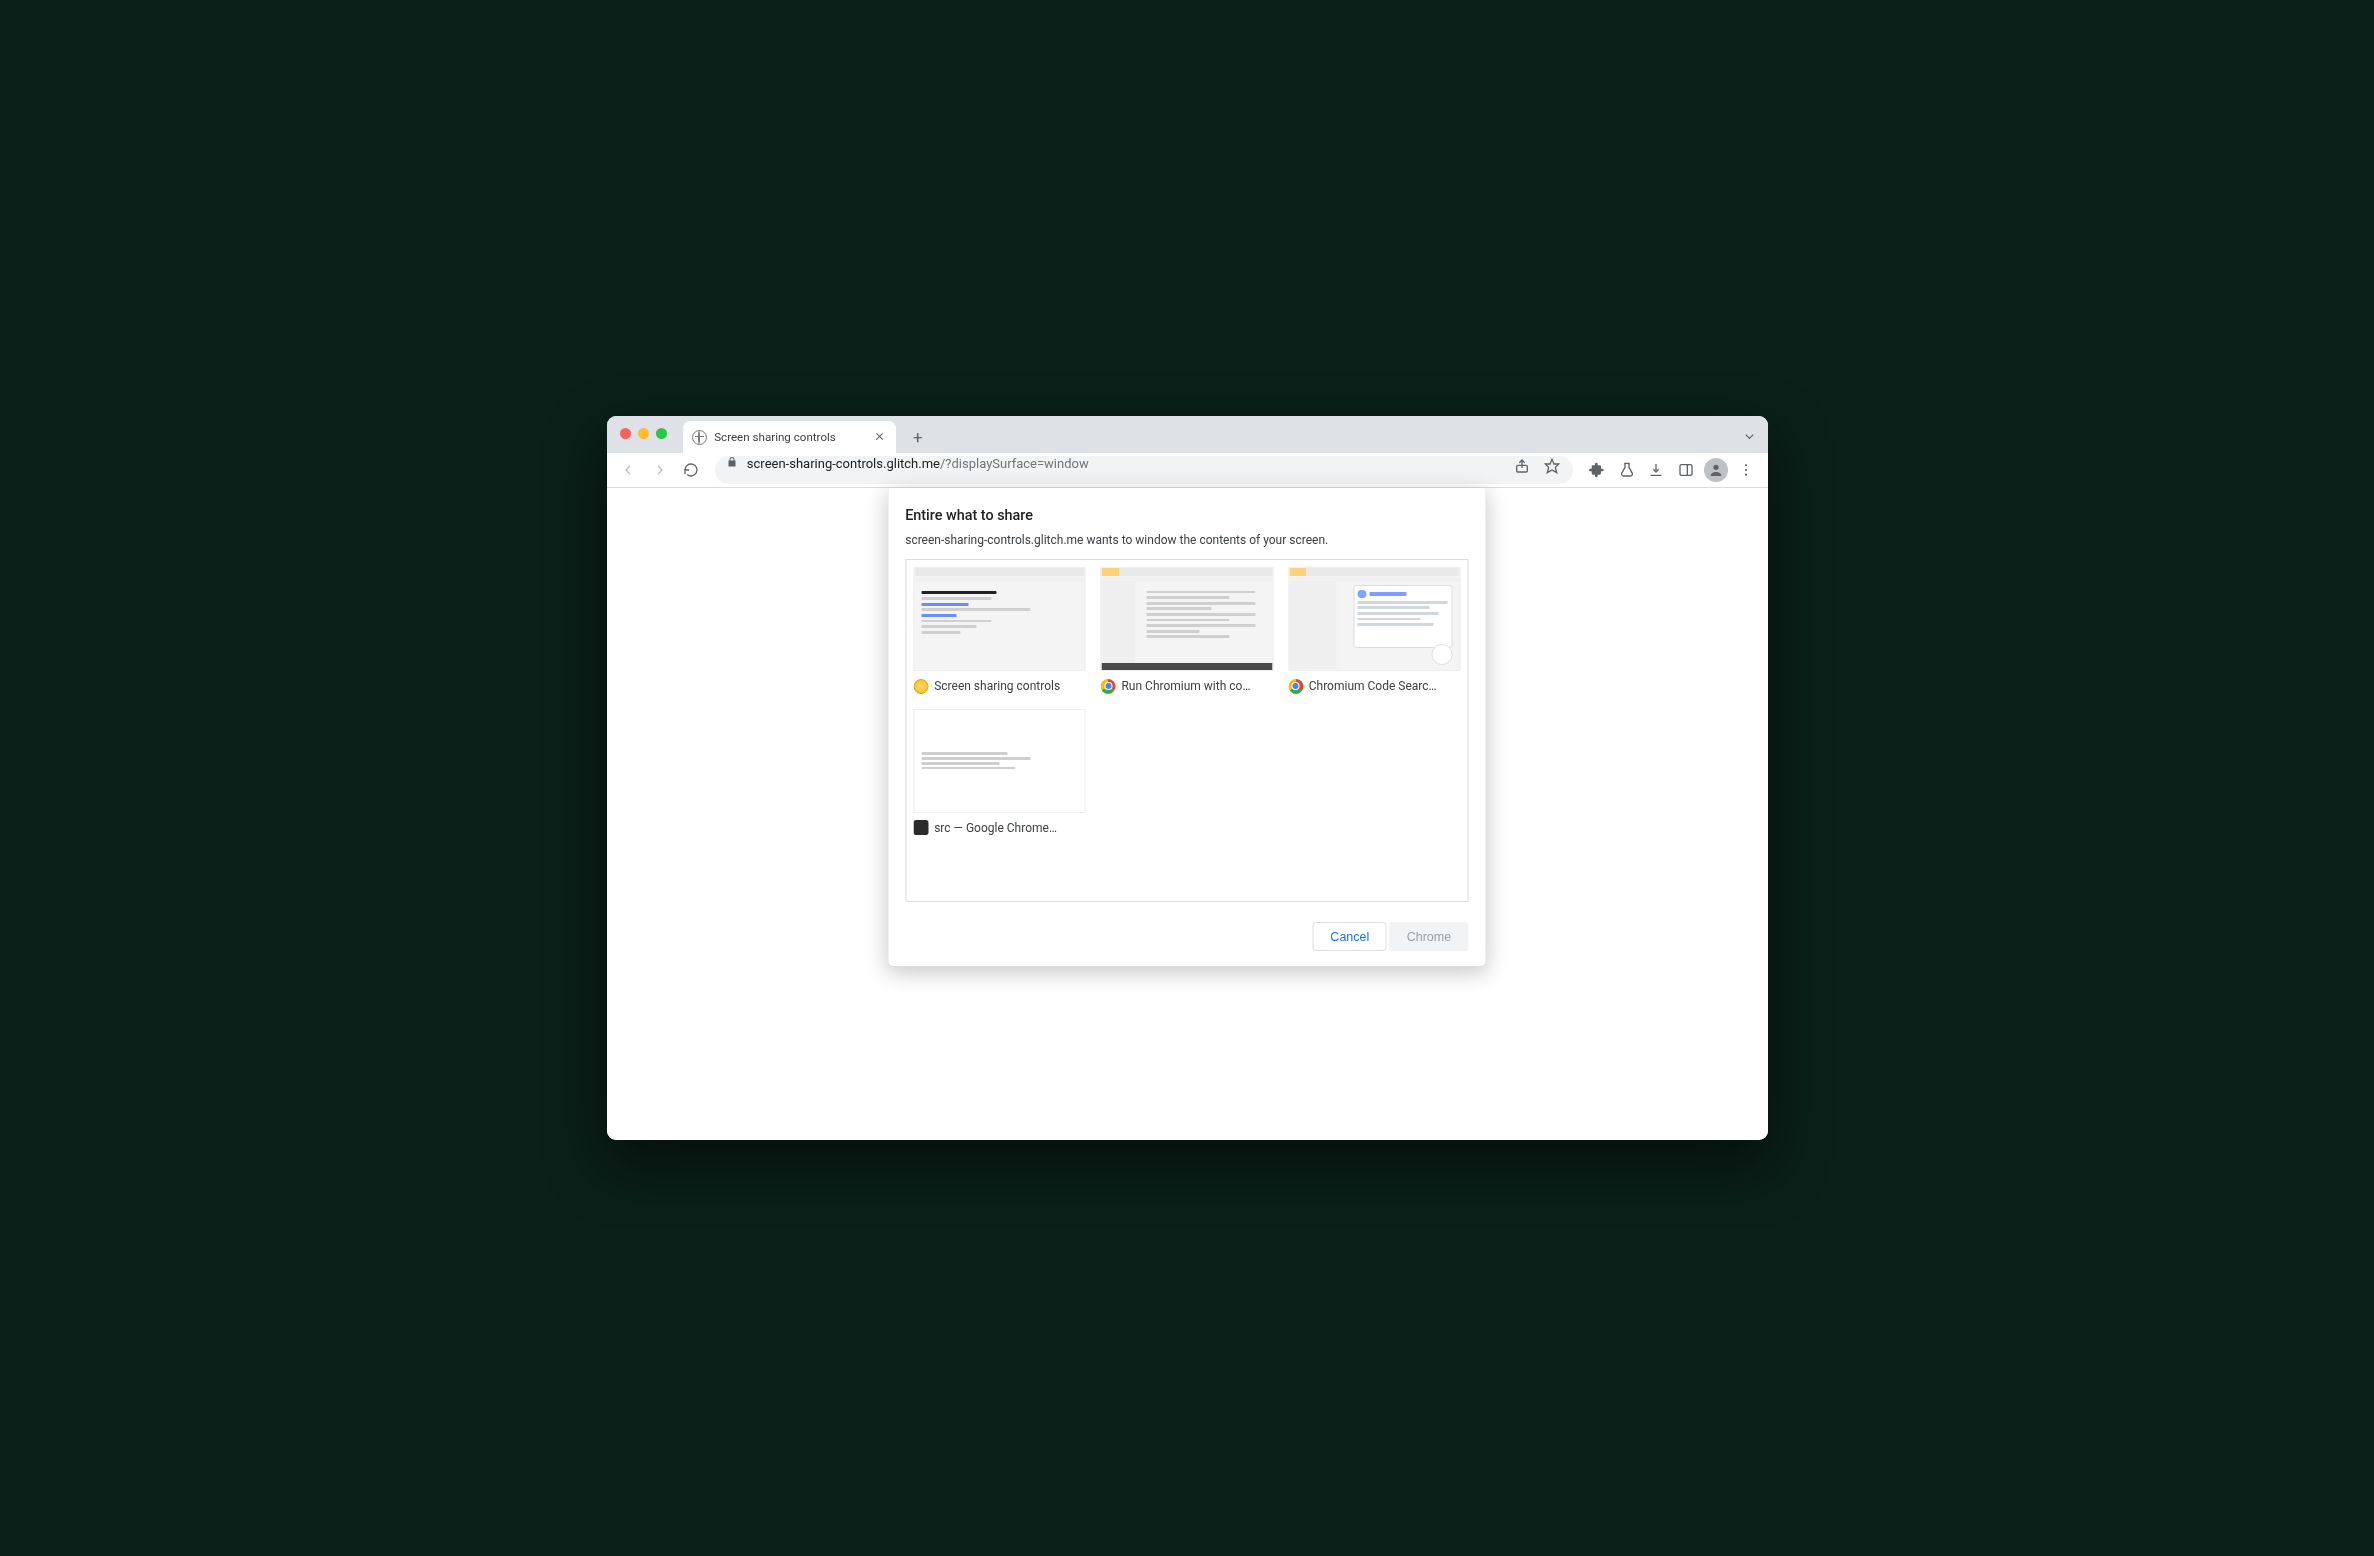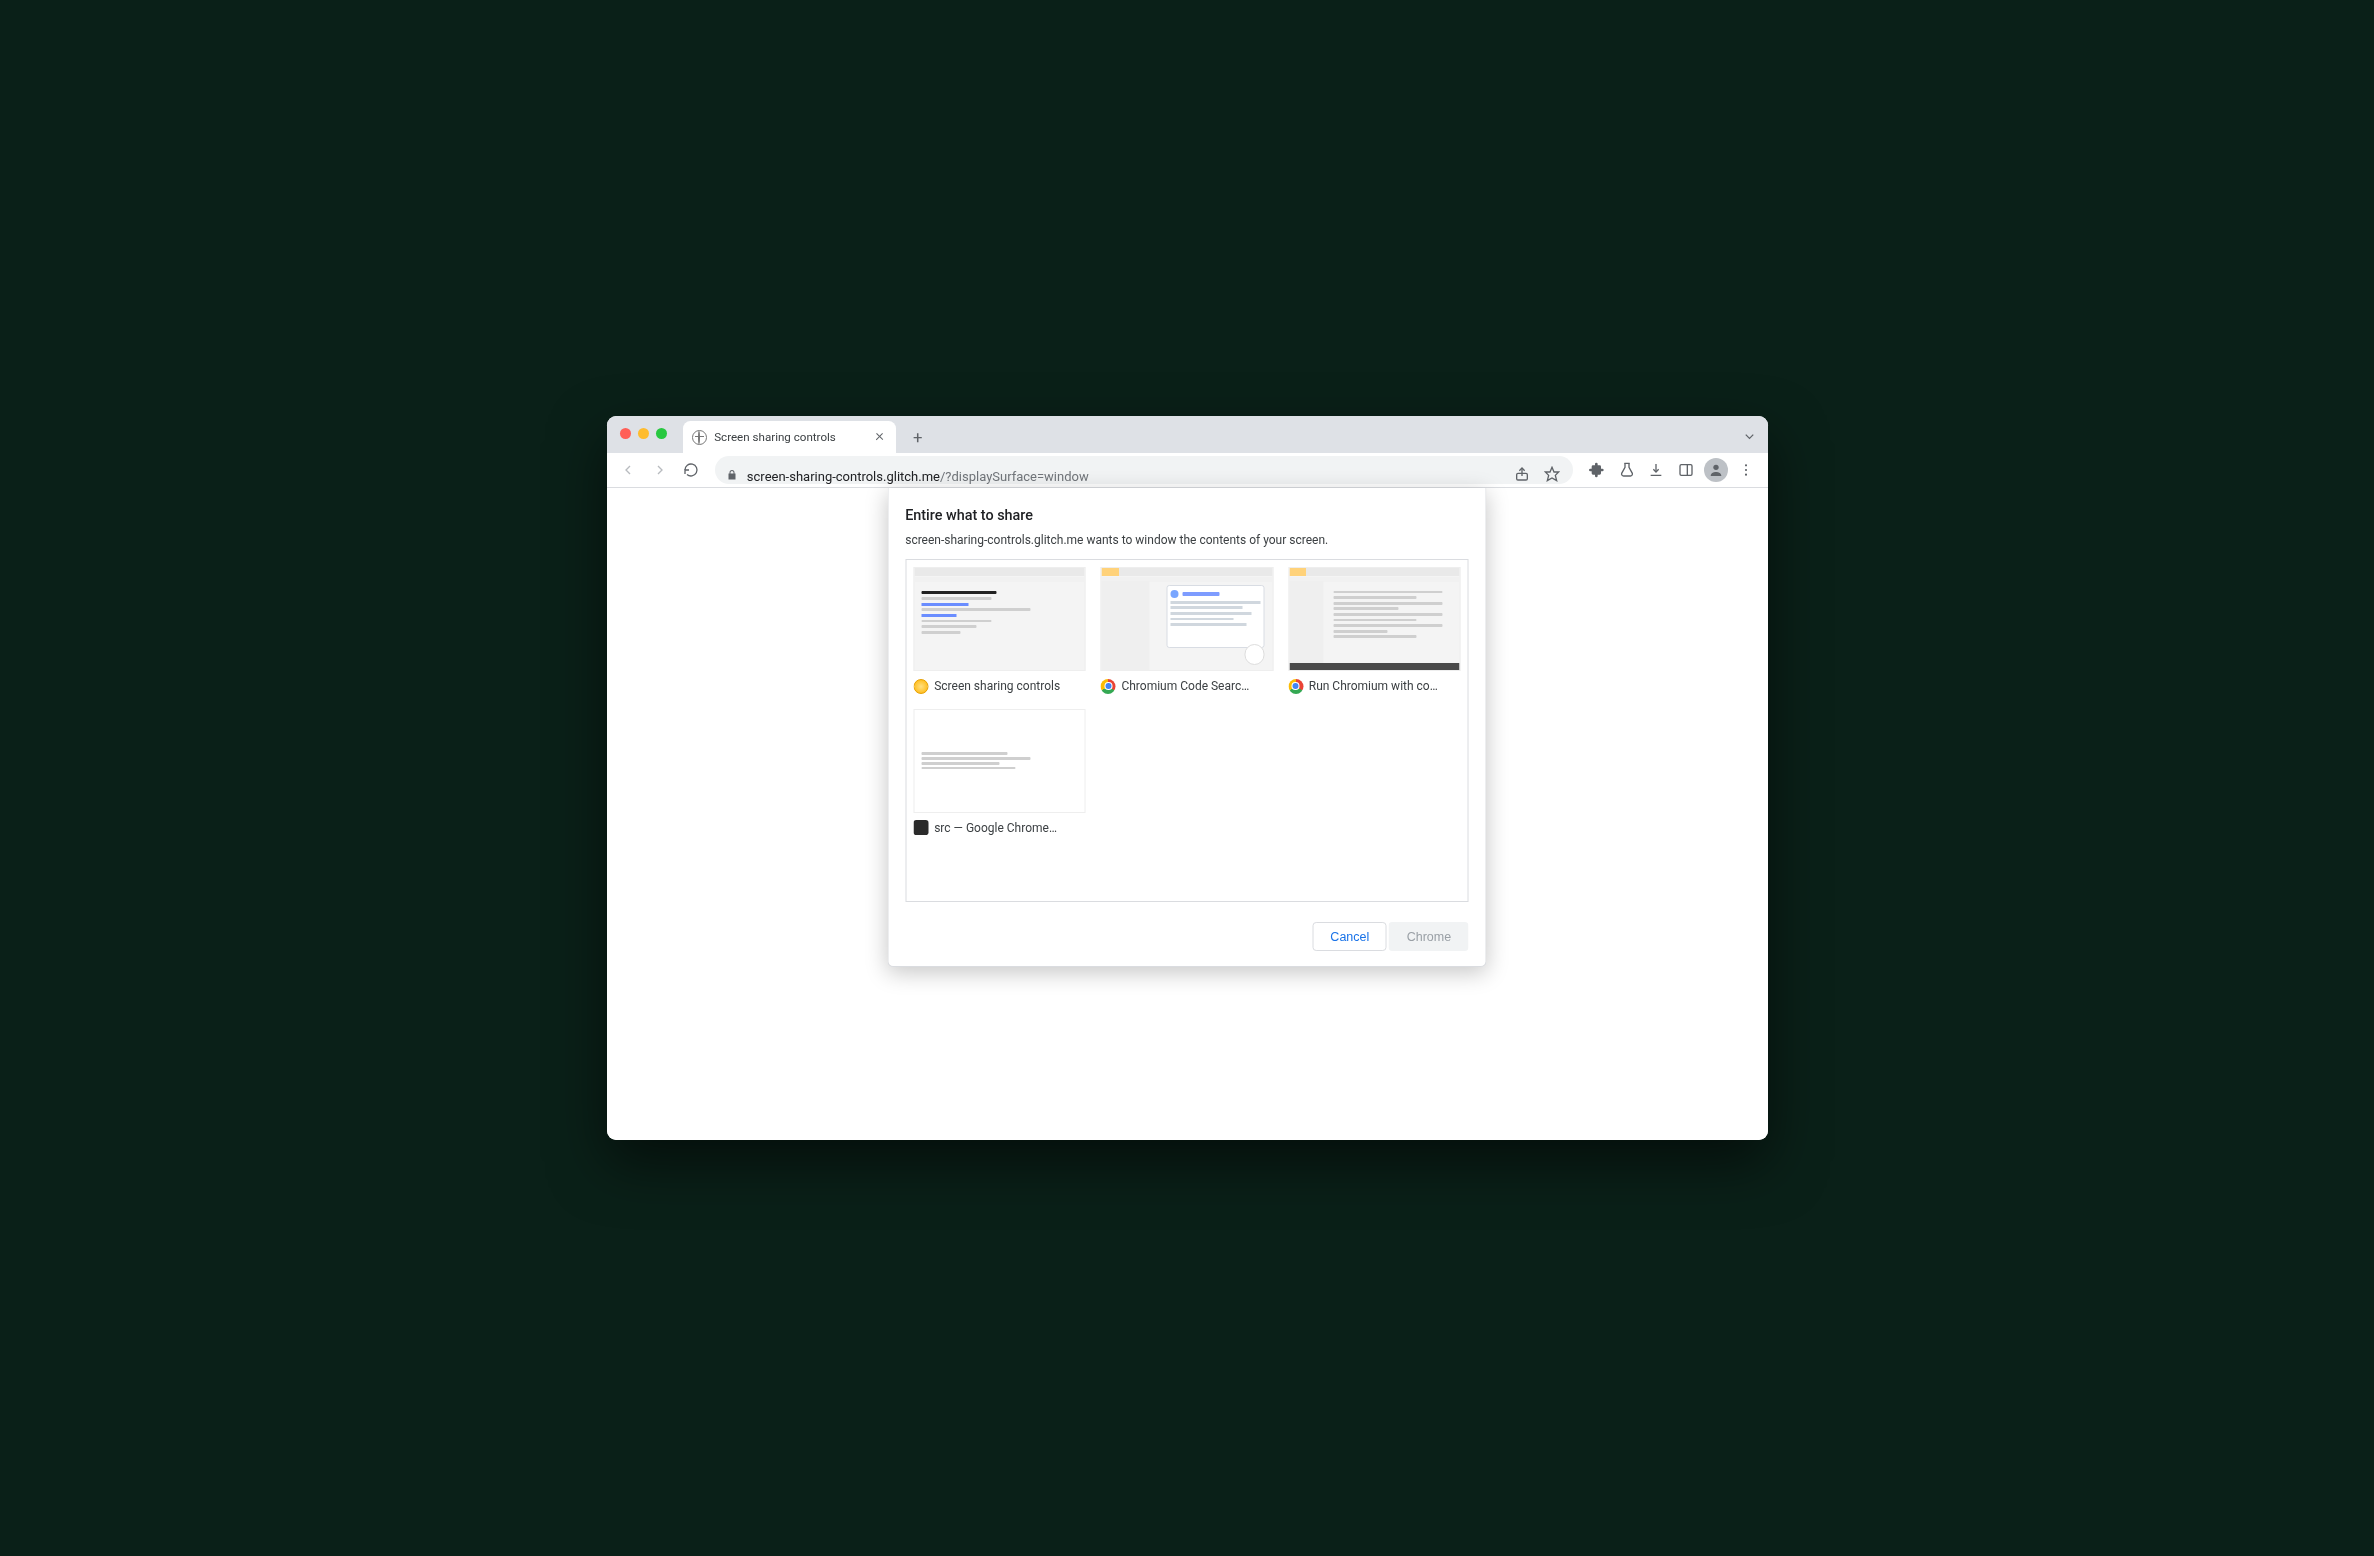--- a/index.html
+++ b/index.html
@@ -112,21 +112,21 @@
   }
   .icon-btn svg { width: 16px; height: 16px; }
   .icon-btn.disabled { color: #b8bbbf; }
 
   .omnibox {
     flex: 1;
     height: 28px;
     background: #f1f3f4;
     border-radius: 14px;
     display: flex;
-    align-items: flex-end;
+    align-items: flex-start;
     padding: 0 11px;
     margin: 0 5.6px;
     font-size: 13px;
     color: #202124;
     gap: 9.3px;
   }
   .omnibox .lock {
     color: #5f6368;
   }
   .omnibox .url-host { color: #202124; }
@@ -416,20 +416,44 @@
             <div class="thumb-label">
               <span class="app-ico ico-canary"></span>
               <span>Screen sharing controls</span>
             </div>
           </div>
 
           <div class="thumb-item">
             <div class="thumb-prev">
               <div class="pv-header multi"></div>
                 <div class="pv-bar"></div>
+              <div class="pv-gray-l" style="top:13px;width:20%"></div>
+              <div class="pv-body" style="margin-left:22%">
+                <div class="pv-line long"></div>
+                  <div class="pv-line mid"></div>
+                <div class="pv-line long"></div>
+                  <div class="pv-line" style="width:55%"></div>
+                <div class="pv-line long"></div>
+                  <div class="pv-line mid"></div>
+                <div class="pv-line long"></div>
+                  <div class="pv-line short"></div>
+                <div class="pv-line mid"></div>
+              </div>
+              <div class="pv-darkbar"></div>
+            </div>
+            <div class="thumb-label">
+              <span class="app-ico ico-chrome"></span>
+              <span>Run Chromium with co…</span>
+            </div>
+          </div>
+
+          <div class="thumb-item">
+            <div class="thumb-prev">
+              <div class="pv-header multi"></div>
+                <div class="pv-bar"></div>
               <div class="pv-gray-l" style="top:13px"></div>
               <div class="pv-card">
                 <div class="hdr">
                     <span class="dot"></span>
                     <span class="t"></span>
                   </div>
                 <div class="row"></div>
                   <div class="row" style="width:80%"></div>
                 <div class="row" style="width:90%"></div>
                   <div class="row" style="width:70%"></div>
@@ -437,44 +461,20 @@
               </div>
               <div style="position:absolute;right:7.4px;bottom:5.6px;width:20.4px;height:20.4px;border-radius:50%;background:#fff;border:0.9px solid #ddd;"></div>
             </div>
             <div class="thumb-label">
               <span class="app-ico ico-chrome"></span>
               <span>Chromium Code Searc…</span>
             </div>
           </div>
 
           <div class="thumb-item">
-            <div class="thumb-prev">
-              <div class="pv-header multi"></div>
-                <div class="pv-bar"></div>
-              <div class="pv-gray-l" style="top:13px;width:20%"></div>
-              <div class="pv-body" style="margin-left:22%">
-                <div class="pv-line long"></div>
-                  <div class="pv-line mid"></div>
-                <div class="pv-line long"></div>
-                  <div class="pv-line" style="width:55%"></div>
-                <div class="pv-line long"></div>
-                  <div class="pv-line mid"></div>
-                <div class="pv-line long"></div>
-                  <div class="pv-line short"></div>
-                <div class="pv-line mid"></div>
-              </div>
-              <div class="pv-darkbar"></div>
-            </div>
-            <div class="thumb-label">
-              <span class="app-ico ico-chrome"></span>
-              <span>Run Chromium with co…</span>
-            </div>
-          </div>
-
-          <div class="thumb-item">
             <div class="thumb-prev" style="background:#fff;">
               <div style="position:absolute;left:7.4px;right:7.4px;top:40%;">
                 <div class="pv-line" style="width:55%;margin:1.9px 0"></div>
                 <div class="pv-line" style="width:70%;margin:1.9px 0"></div>
                 <div class="pv-line" style="width:50%;margin:1.9px 0"></div>
                 <div class="pv-line" style="width:60%;margin:1.9px 0"></div>
               </div>
             </div>
             <div class="thumb-label">
               <span class="app-ico ico-term"></span>

